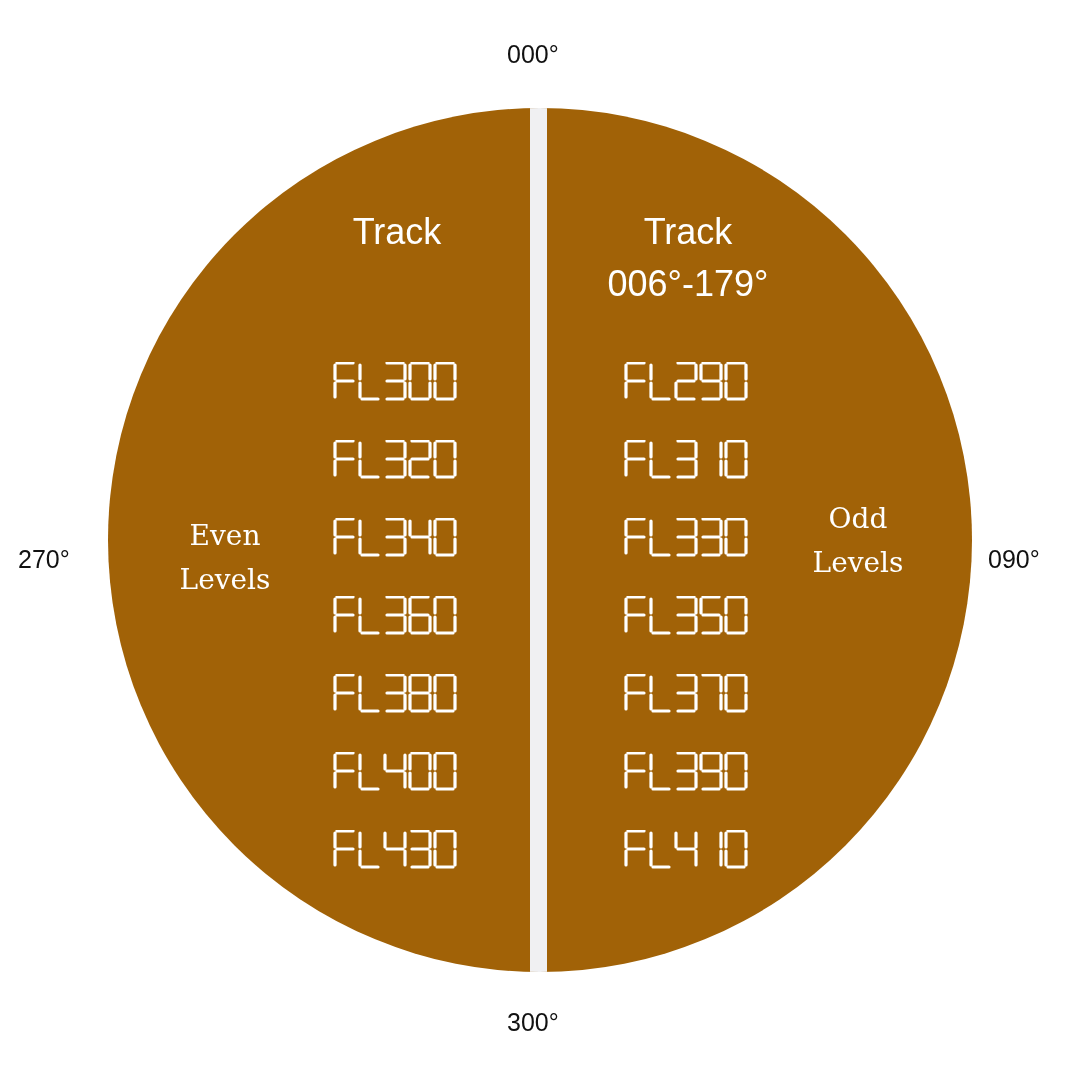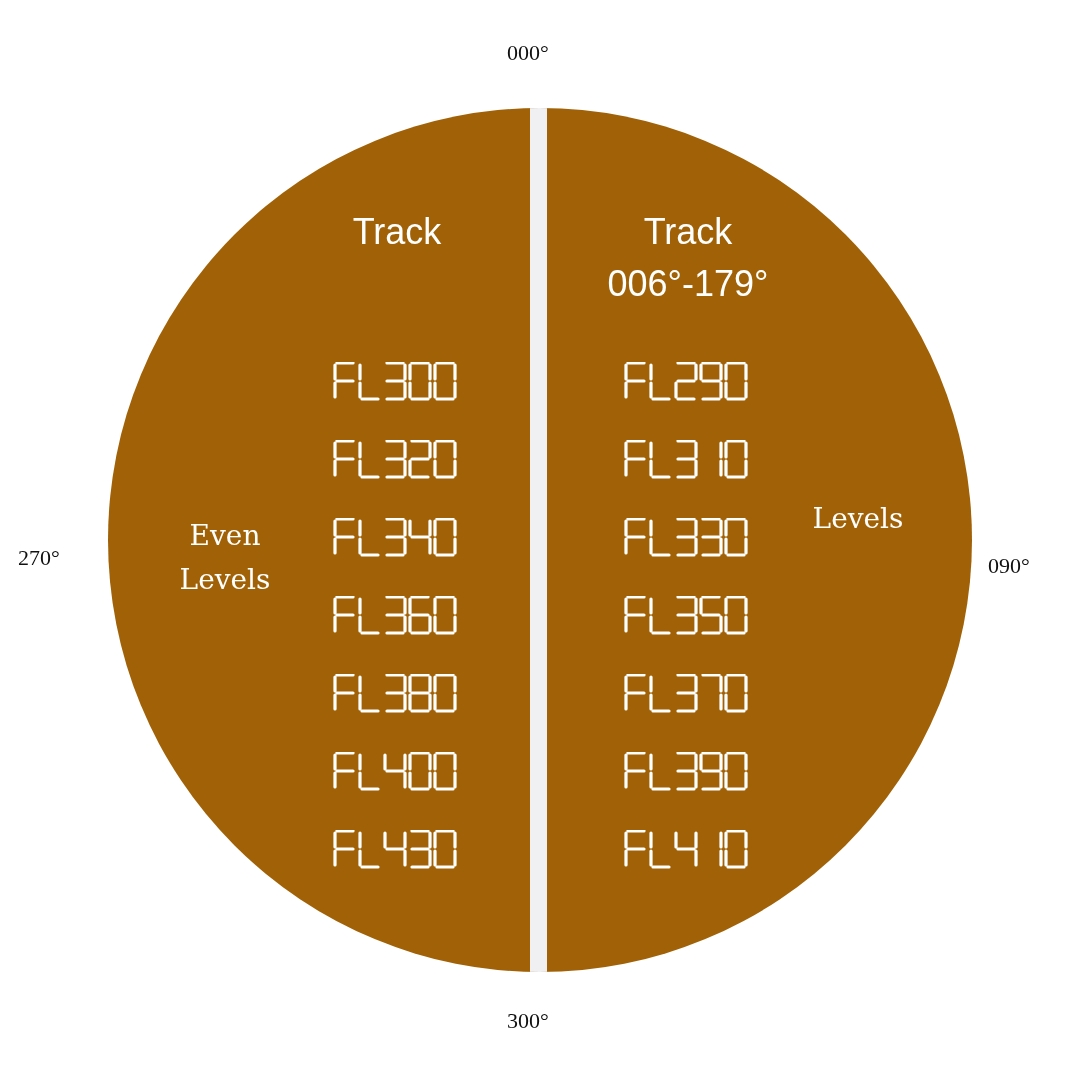--- a/index.html
+++ b/index.html
@@ -5,58 +5,59 @@
   html, body { margin: 0; padding: 0; background: #ffffff; }
   body { width: 1080px; height: 1080px; position: relative; overflow: hidden; }
   .circle {
     position: absolute; left: 108px; top: 108px; width: 864px; height: 864px;
     border-radius: 50%; background: #a16207; overflow: hidden;
   }
   .divider {
     position: absolute; left: 422px; top: 0; width: 17px; height: 864px; background: #f0f0f2;
   }
   .compass {
-    position: absolute; font-family: Liberation Serif, serif; font-size: 22px; color: #111;
+    position: absolute; font-family: Liberation Sans, sans-serif; font-size: 25px; color: #111;
     white-space: nowrap;
   }
   .track {
     position: absolute; font-family: "Liberation Sans", sans-serif; color: #ffffff;
     font-size: 36px; text-align: center; line-height: 52px; width: 240px;
   }
   .levels {
     position: absolute; font-family: "DejaVu Serif", serif; color: #ffffff;
     font-size: 28px; text-align: center; line-height: 44px; width: 140px;
   }
   .fl { position: absolute; width: 130px; height: 42px; }
   .fl svg { display: block; }
 </style>
 </head>
 <body>
 
 <div class="compass" style="left:507px; top:40px;">000°</div>
-<div class="compass" style="left:988px; top:545px;margin-top:8px;">090°</div>
+<div class="compass" style="left:988px; top:545px;">090°</div>
 <div class="compass" style="left:507px; top:1008px;">300°</div>
 <div class="compass" style="left:18px; top:545px;">270°</div>
 
 <div class="circle">
   <div class="divider"></div>
 
   <div class="track" style="left:169px; top:98px;">
     <div>Track</div>
   </div>
   <div class="track" style="left:460px; top:98px;">
     <div>Track</div>
     <div>006°-179°</div>
   </div>
 
   <div class="levels" style="left:47px; top:406px;">
     <div>Even</div>
     <div>Levels</div>
   </div>
   <div class="levels" style="left:680px; top:389px;">
+    <div>Odd</div>
     <div>Levels</div>
   </div>
 
   <div id="left-col">
       <div class="fl" aria-label="FL300" style="left: 224px; top: 254px;">
         <svg width="130" height="42" viewBox="0 0 130 42">
           <path d=" M5 1 L21 1 M3 21 L3 35 M3 3 L3 17 M5 19 L21 19 M28 3 L28 17 M28 21 L28 35 M30 37 L46 37 M55 1 L71 1 M73 3 L73 17 M55 19 L71 19 M73 21 L73 35 M55 37 L71 37 M80 1 L96 1 M98 3 L98 17 M98 21 L98 35 M80 37 L96 37 M78 21 L78 35 M78 3 L78 17 M105 1 L121 1 M123 3 L123 17 M123 21 L123 35 M105 37 L121 37 M103 21 L103 35 M103 3 L103 17" stroke="#ffffff" stroke-width="3.2" stroke-linecap="round" fill="none"></path>
         </svg>
       </div>
       <div class="fl" aria-label="FL320" style="left: 224px; top: 332px;">

